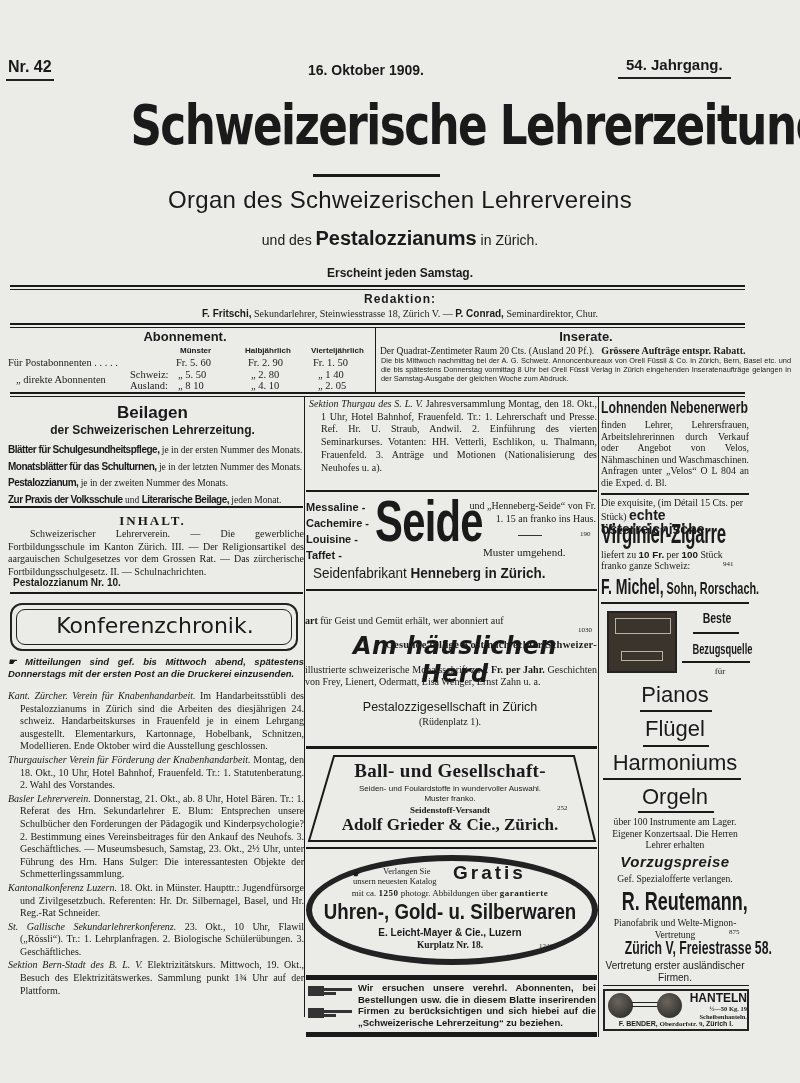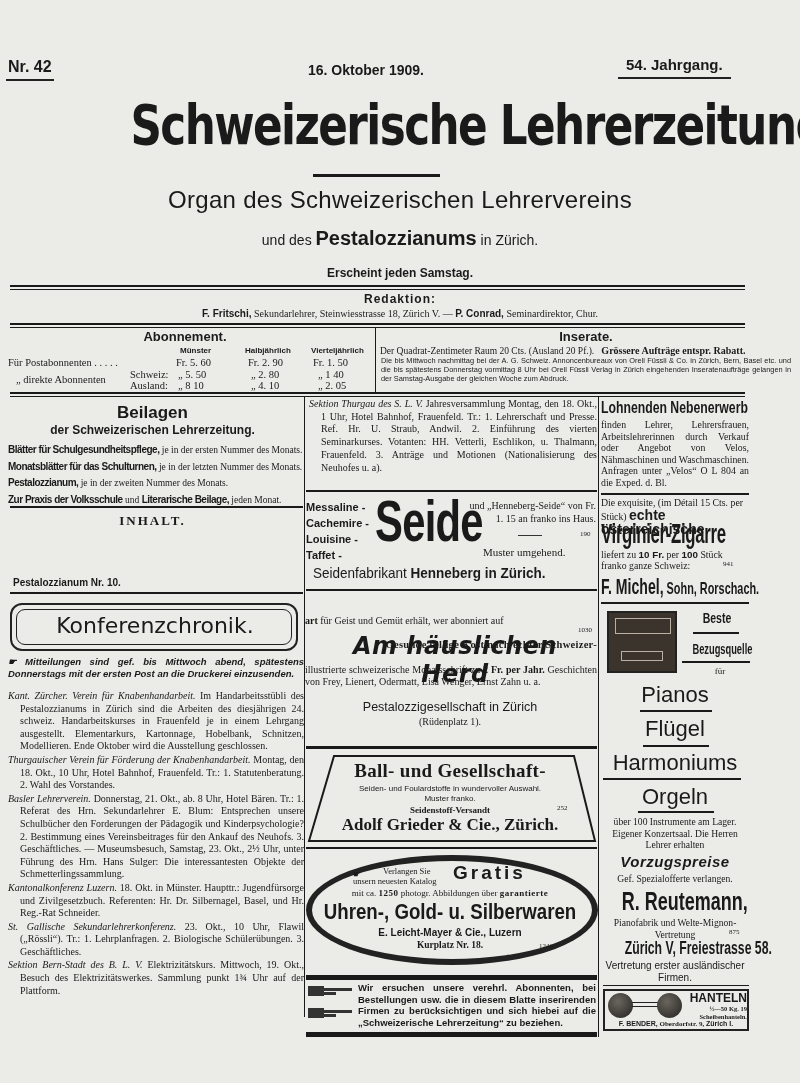--- a/index.html
+++ b/index.html
@@ -196,20 +196,21 @@
   <div class="abs beilagen-list">
     <div><span class="k">Blätter für Schulgesundheitspflege,</span><span> je in der ersten Nummer des Monats.</span></div>
     <div><span class="k">Monatsblätter für das Schulturnen,</span><span> je in der letzten Nummer des Monats.</span></div>
     <div><span class="k">Pestalozzianum,</span><span> je in der zweiten Nummer des Monats.</span></div>
     <div><span class="k">Zur Praxis der Volksschule</span><span> und </span><span class="k">Literarische Beilage,</span><span> jeden Monat.</span></div>
   </div>
 
   <div class="rule" style="left:10px;top:506px;width:293px;height:2px;"></div>
 
   <div class="abs inhalt-title">INHALT.</div>
+  <div class="abs inhalt-text">Schweizerischer Lehrerverein. — Die gewerbliche Fortbildungsschule im Kanton Zürich. III. — Der Religionsartikel des aargauischen Schulgesetzes vor dem Grossen Rat. — Das zürcherische Fortbildungsschulgesetz. II. — Schulnachrichten.</div>
   <div class="abs inhalt-pest">Pestalozzianum Nr. 10.</div>
 
   <div class="rule" style="left:10px;top:592px;width:293px;height:2px;"></div>
 
   <div class="abs konf-box"></div>
   <div class="abs konf-title">Konferenzchronik.</div>
   <div class="abs konf-note">☛ Mitteilungen sind gef. bis Mittwoch abend, spätestens Donnerstags mit der ersten Post an die Druckerei einzusenden.</div>
   <div class="abs konf-entries">
     <div class="entry"><i>Kant. Zürcher. Verein für Knabenhandarbeit.</i><span> Im Handarbeitsstübli des Pestalozzianums in Zürich sind die Arbeiten des diesjährigen 24. schweiz. Handarbeitskurses in Frauenfeld je in einem Lehrgang ausgestellt. Elementarkurs, Kartonnage, Hobelbank, Schnitzen, Modellieren. Ende Oktober wird die Ausstellung geschlossen.</span></div>
     <div class="entry"><i>Thurgauischer Verein für Förderung der Knabenhandarbeit.</i><span> Montag, den 18. Okt., 10 Uhr, Hotel Bahnhof, Frauenfeld. Tr.: 1. Statutenberatung. 2. Wahl des Vorstandes.</span></div>

